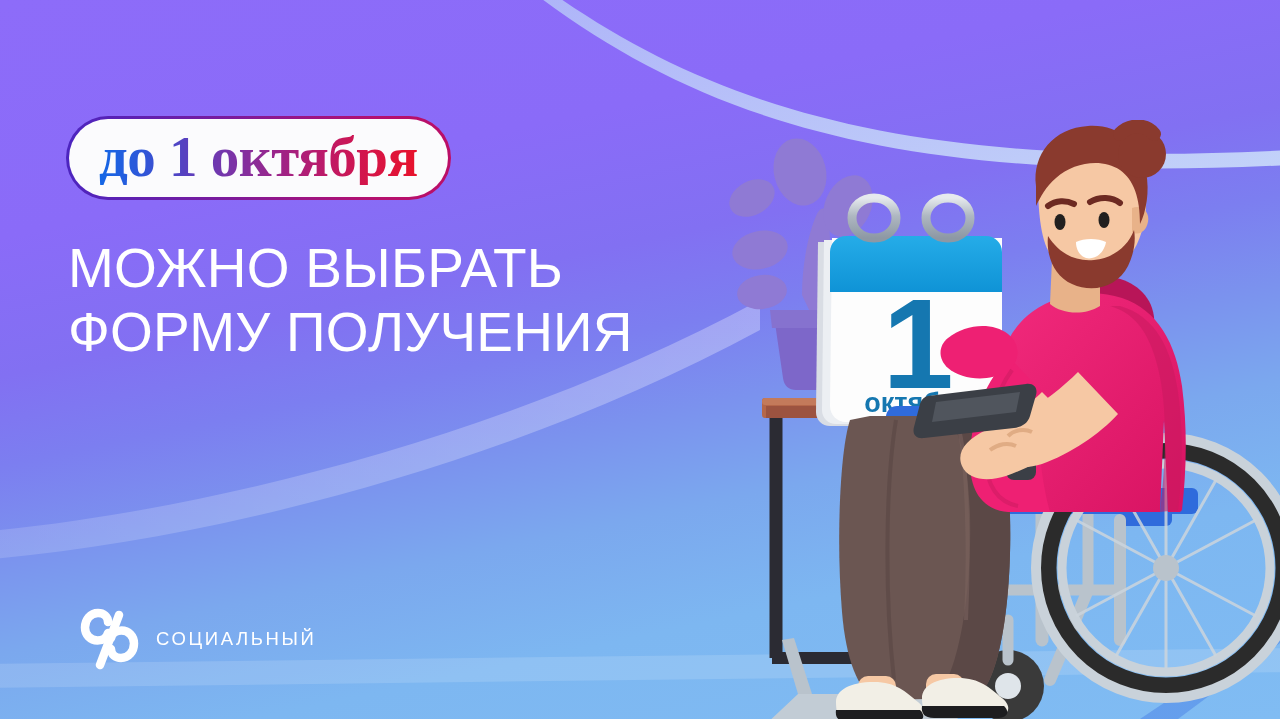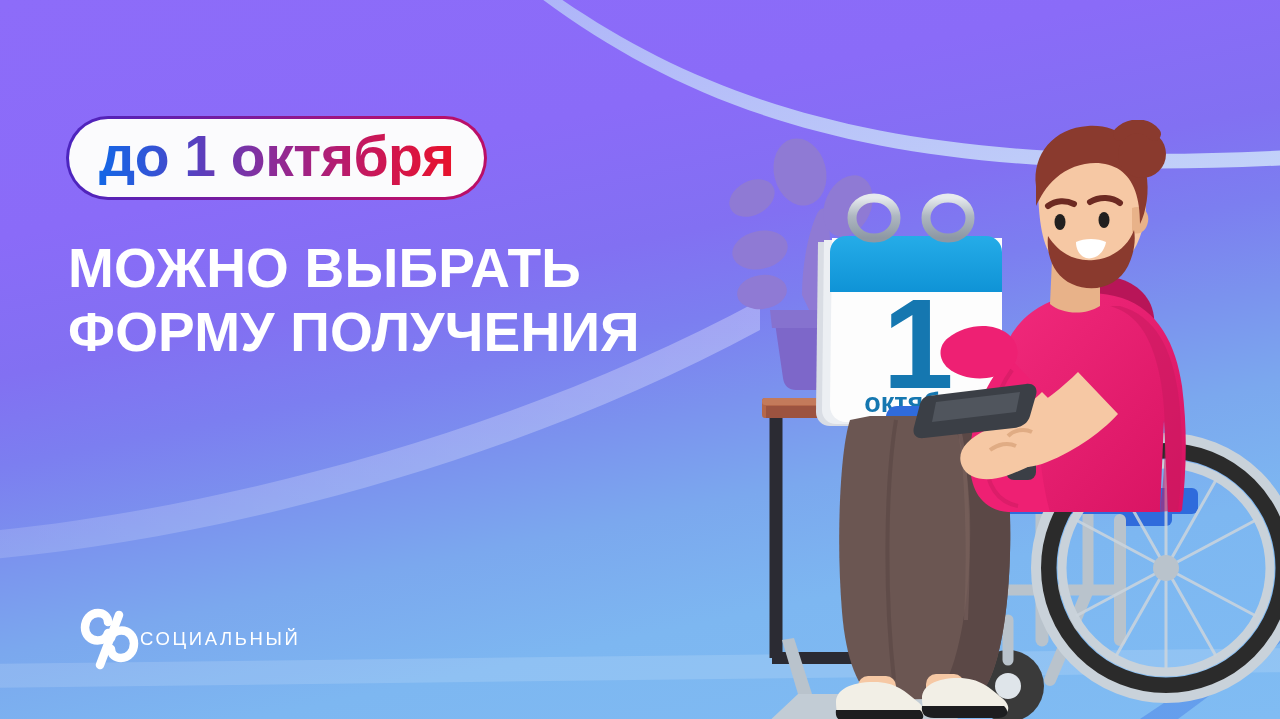--- a/index.html
+++ b/index.html
@@ -36,37 +36,38 @@
     display:flex;align-items:center;justify-content:center;
     padding:0 30px 4px 30px;
   }
   .badge-text{
     font-size:57px;font-weight:bold;line-height:1;
     letter-spacing:-0.5px;
     background:linear-gradient(90deg,#1467e6 0%,#2f56d8 14%,#5a3fbe 28%,#7b33a6 42%,#9c2489 56%,#bb1a6a 70%,#d4154a 84%,#e8122b 100%);
     -webkit-background-clip:text;background-clip:text;
     color:transparent;-webkit-text-fill-color:transparent;
     white-space:nowrap;
+    font-family:Liberation Serif, serif;
   }
 
   
   .headline{
     position:absolute;left:68px;top:237px;
-    color:#ffffff;font-weight:bold;
+    color:#ffffff;font-weight:normal;
     font-size:55px;line-height:1.155;
     letter-spacing:0.2px;
     text-transform:uppercase;
     white-space:nowrap;
   }
   .headline div{margin:0;padding:0;}
 
   
   .logo{
     position:absolute;left:78px;top:608px;
-    display:flex;align-items:center;
+    display:flex;align-items:center;gap:16px;
   }
   .logo-mark{width:62px;height:62px;flex:0 0 auto;}
   .logo-text{
     color:#ffffff;line-height:1.26;
     font-size:18.5px;font-weight:normal;
     letter-spacing:2.6px;
     text-transform:uppercase;
   }
 
   

